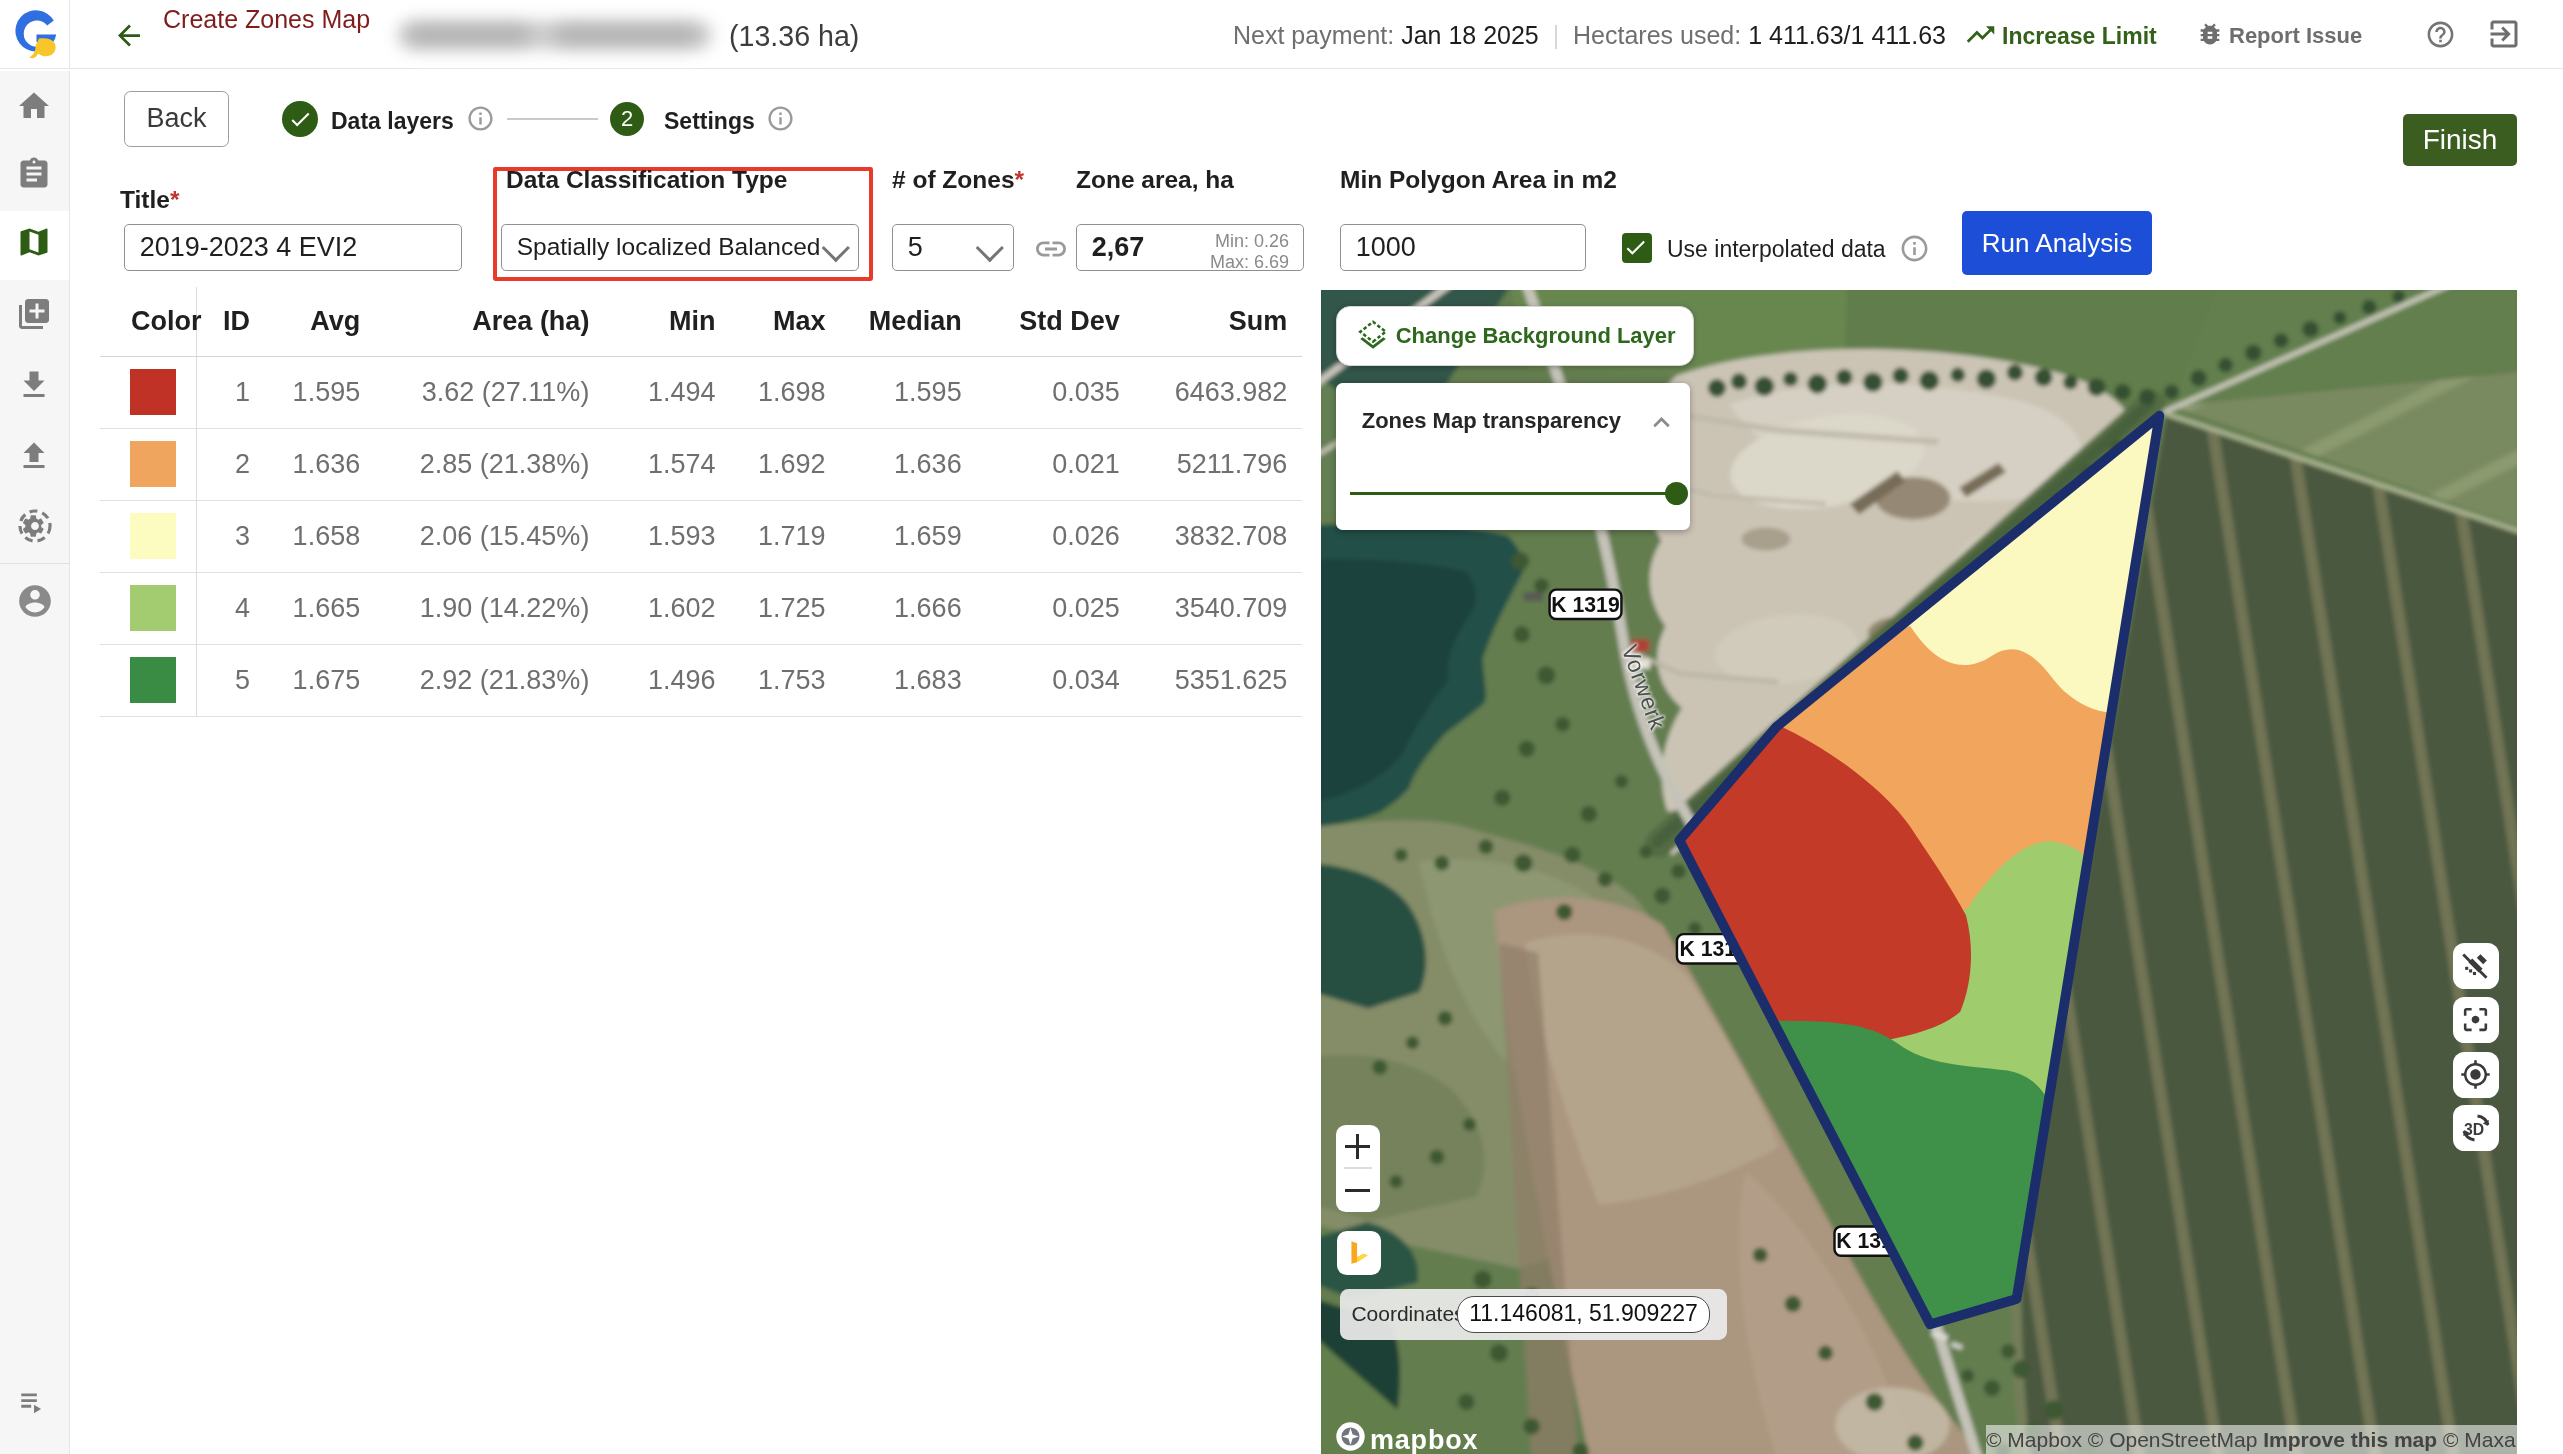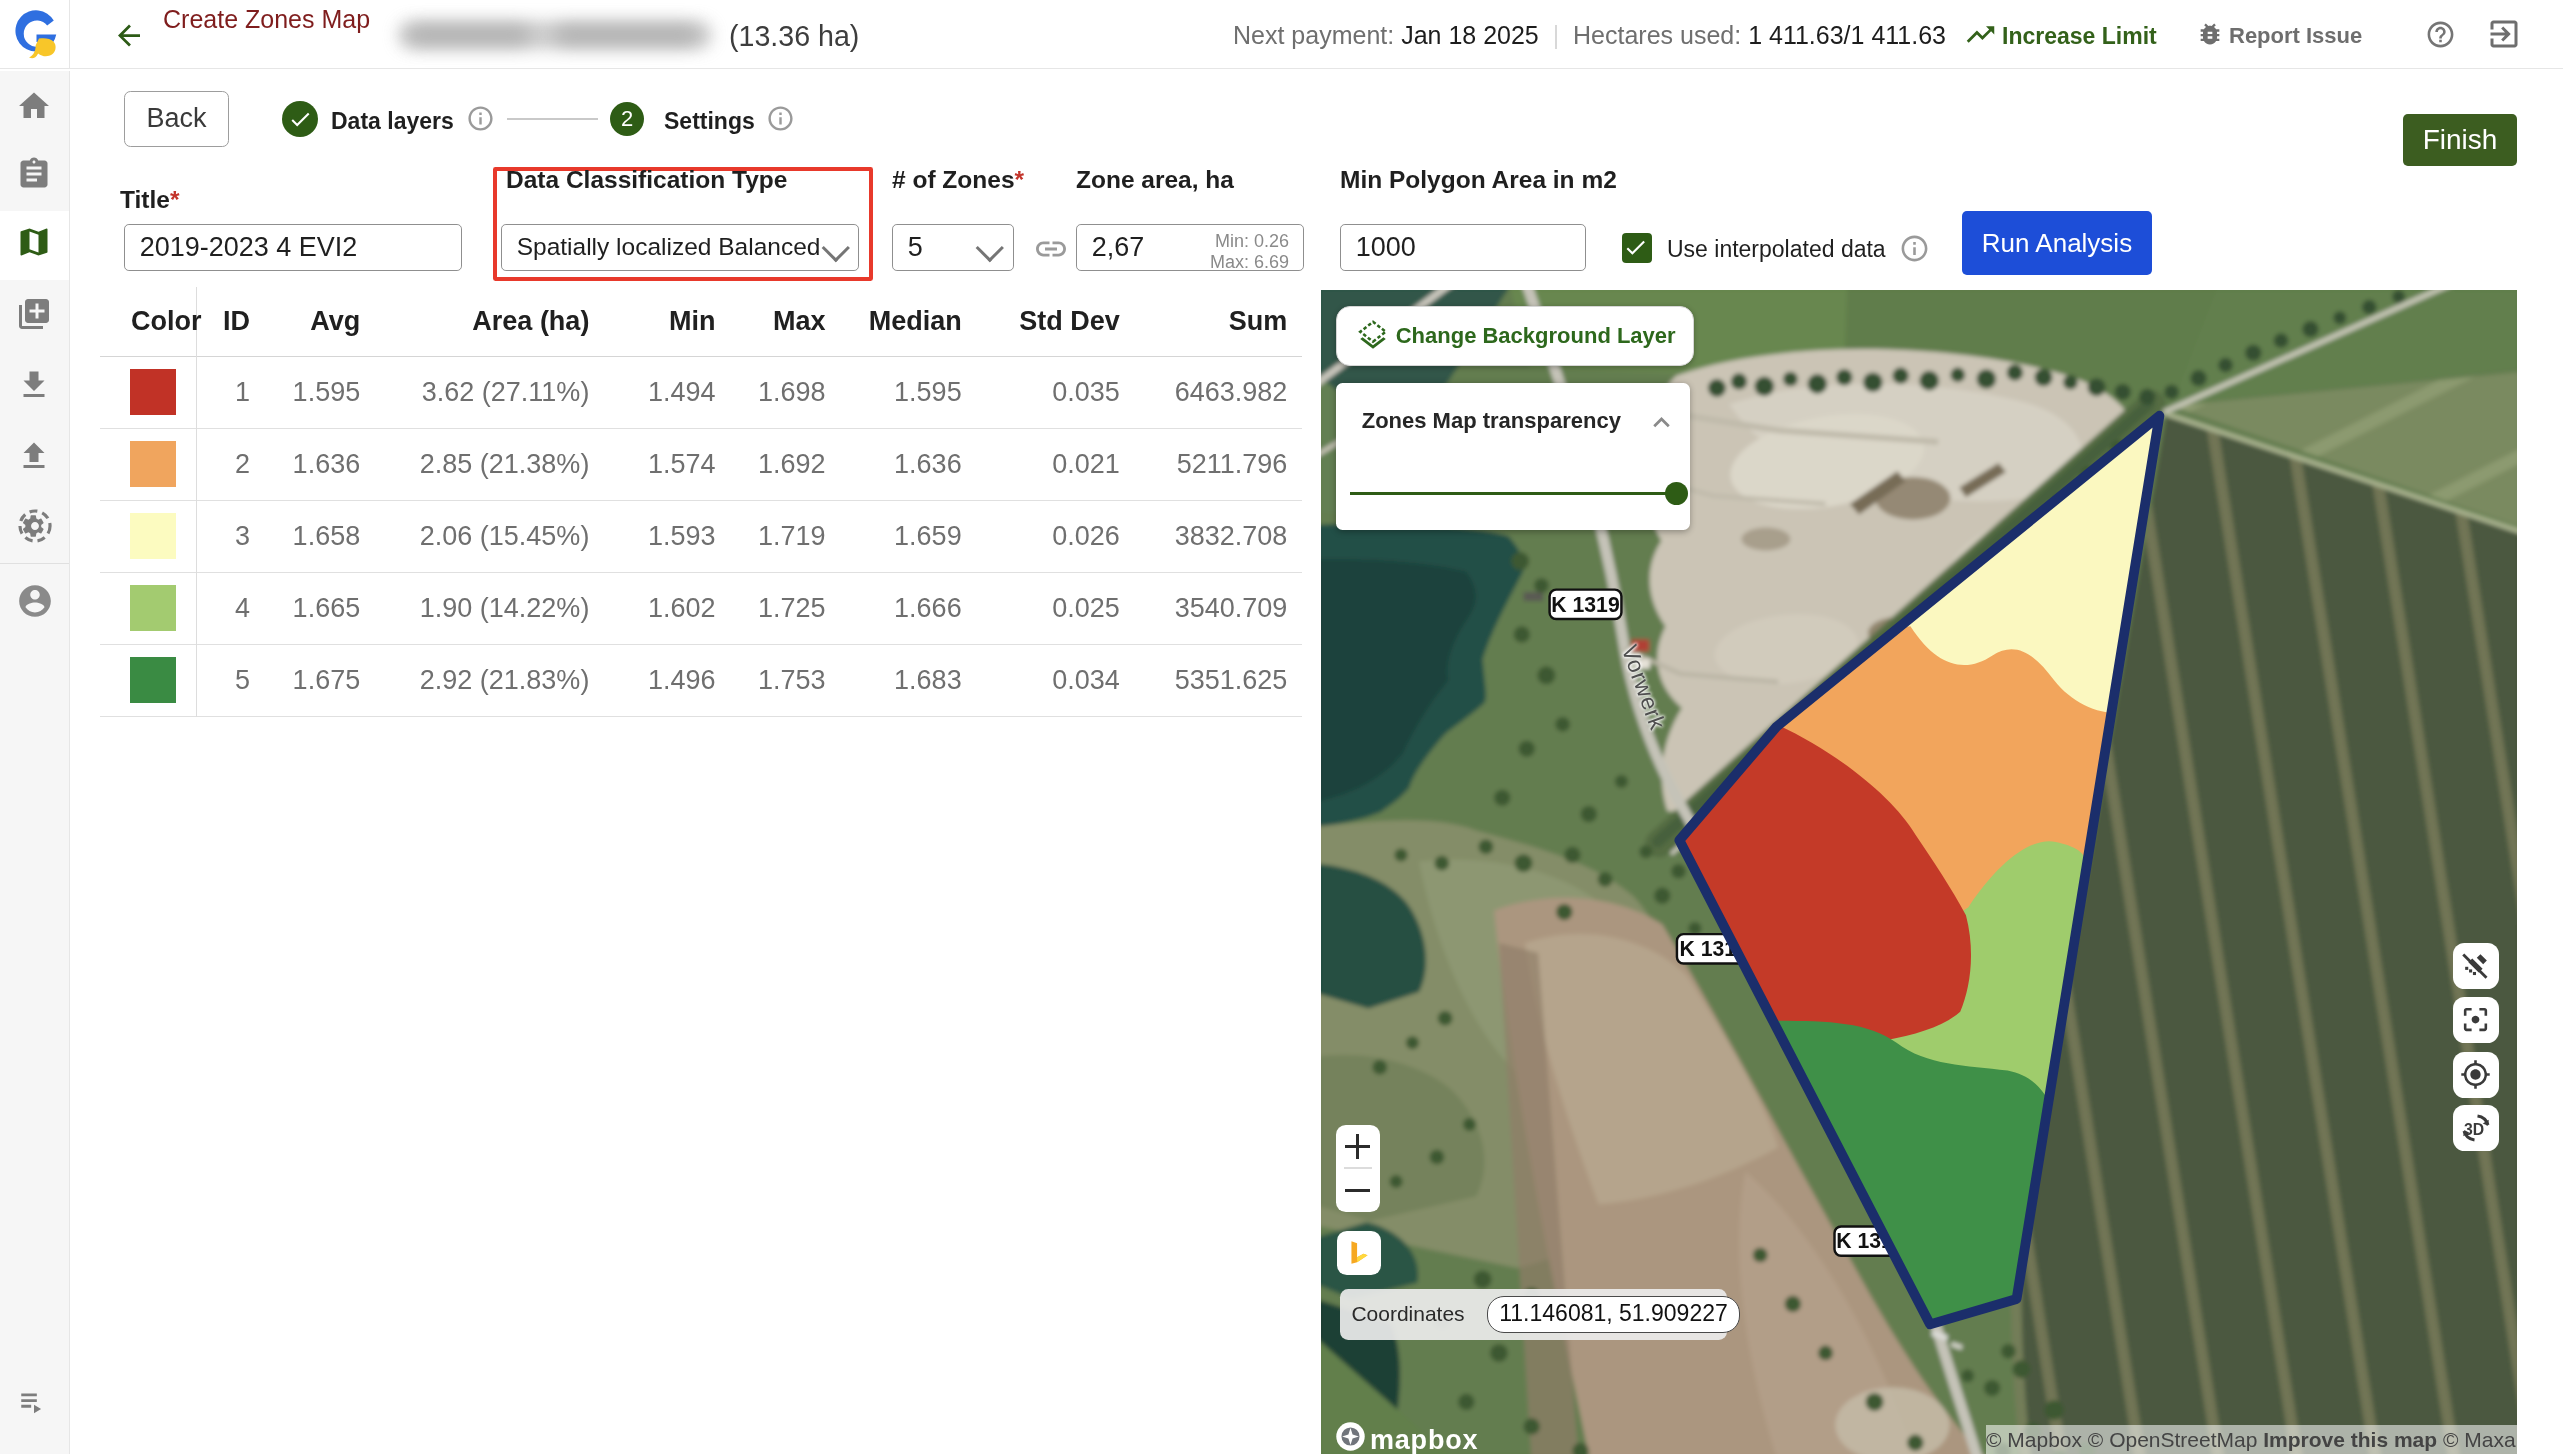--- a/index.html
+++ b/index.html
@@ -49,21 +49,21 @@
 .colorcell { border-right:0.8px solid #dddddd; }
 
 #mapwrap { position:absolute; left:1321px; top:290px; width:1196px; height:1165px; overflow:hidden; }
 .mapbtn { position:absolute; width:46px; height:46px; background:#fff; border-radius:11.4px; }
 #cbl { position:absolute; left:14.7px; top:15.5px; width:358px; height:60px; background:#fff; border-radius:14px;
   border:0.8px solid #d6d6d6; box-shadow:0 1.6px 4.9px rgba(0,0,0,.25); color:#2d681c; font-size:22px; font-weight:bold; white-space:nowrap; }
 #zpanel { position:absolute; left:14.7px; top:93px; width:354px; height:147px; background:#fff; border-radius:6.5px;
   box-shadow:0 1.6px 6.5px rgba(0,0,0,.3); }
 #coordbar { position:absolute; left:19px; top:999px; width:387px; height:51px; background:rgba(235,235,235,.92);
   border-radius:8.2px; font-size:26px; color:#2a2a2a; }
-#coordinput { position:absolute; left:147px; top:6.5px; width:253px; height:37px; background:#fff; border:1.6px solid #4a4a4a;
+#coordinput { position:absolute; left:117px; top:6.5px; width:253px; height:37px; background:#fff; border:1.6px solid #4a4a4a;
   border-radius:17px; font-size:23px; color:#111; text-align:center; line-height:33px; white-space:nowrap; }
 #attrib { position:absolute; right:0; top:1135px; width:531px; height:38px; background:rgba(255,255,255,.55);
   font-size:21px; color:#444444; text-align:right; line-height:30px; padding-right:6.5px; white-space:nowrap; overflow:hidden; }
 #mblogo { position:absolute; left:49px; top:1135px; color:#fff; font-size:27px; font-weight:bold; letter-spacing:0.8px; }
 </style>
 </head>
 <body>
 
 <div id="header">
   <div id="logobox">
@@ -155,21 +155,21 @@
 <div class="flabel" style="left:506px; top:166px;">Data Classification Type</div>
 <div class="finput" style="left:501px; top:224px; width:358px; font-size:24.5px;">Spatially localized Balanced</div>
 <div class="chev" style="left:826px; top:238px;"></div>
 <div class="flabel" style="left:892px; top:166px;"># of Zones<span class="red">*</span></div>
 <div class="finput" style="left:892px; top:224px; width:122px;">5</div>
 <div class="chev" style="left:980px; top:238px;"></div>
 <svg width="36" height="36" viewBox="0 0 24 24" style="position:absolute;left:1033px;top:231px;" fill="#9a9a9a">
   <path d="M3.9 12c0-1.71 1.39-3.1 3.1-3.1h4V7H7c-2.76 0-5 2.24-5 5s2.24 5 5 5h4v-1.9H7c-1.71 0-3.1-1.39-3.1-3.1zM8 13h8v-2H8v2zm9-6h-4v1.9h4c1.71 0 3.1 1.39 3.1 3.1s-1.39 3.1-3.1 3.1h-4V17h4c2.76 0 5-2.24 5-5s-2.24-5-5-5z"></path>
 </svg>
 <div class="flabel" style="left:1076px; top:166px;">Zone area, ha</div>
-<div class="finput" style="left:1076px; top:224px; width:228px;">2,67</div>
+<div class="finput" style="left:1076px; top:224px; width:228px;font-weight:bold;">2,67</div>
 <div style="position:absolute; left:1167px; top:231px; width:122px; text-align:right; font-size:18px; color:#8a8a8a; line-height:21px;">Min: 0.26<br>Max: 6.69</div>
 <div class="flabel" style="left:1340px; top:166px;">Min Polygon Area in m2</div>
 <div class="finput" style="left:1340px; top:224px; width:246px;">1000</div>
 <div id="checkbox">
   <svg width="25" height="25" viewBox="0 0 24 24" style="margin:2.4px 0 0 0.8px;" fill="#fff">
       <path d="M9 16.17L4.83 12l-1.42 1.41L9 19 21 7l-1.41-1.41z"></path>
     </svg>
 </div>
 <div style="position:absolute; left:1667px; top:236px; font-size:23px; color:#1f1f1f;">Use interpolated data</div>
 <svg width="31" height="31" viewBox="0 0 24 24" style="position:absolute;left:1899px;top:233px;" fill="#9a9a9a">

